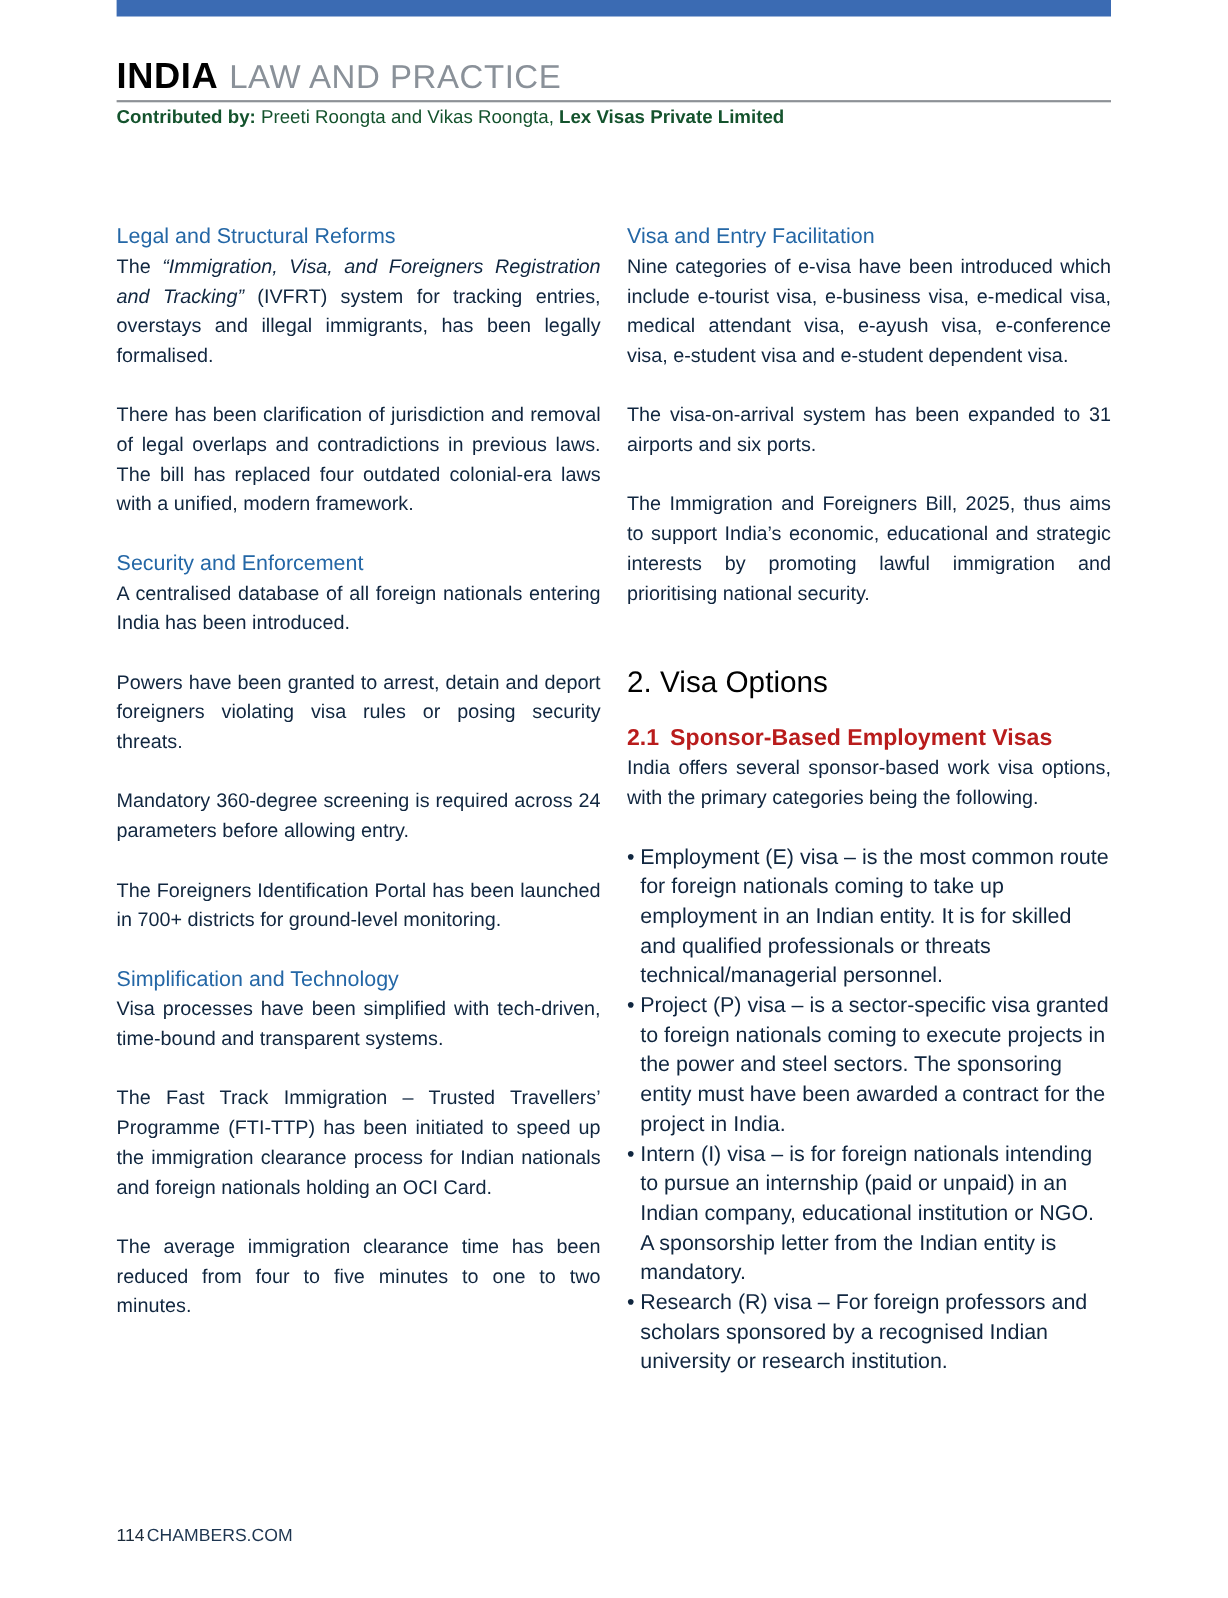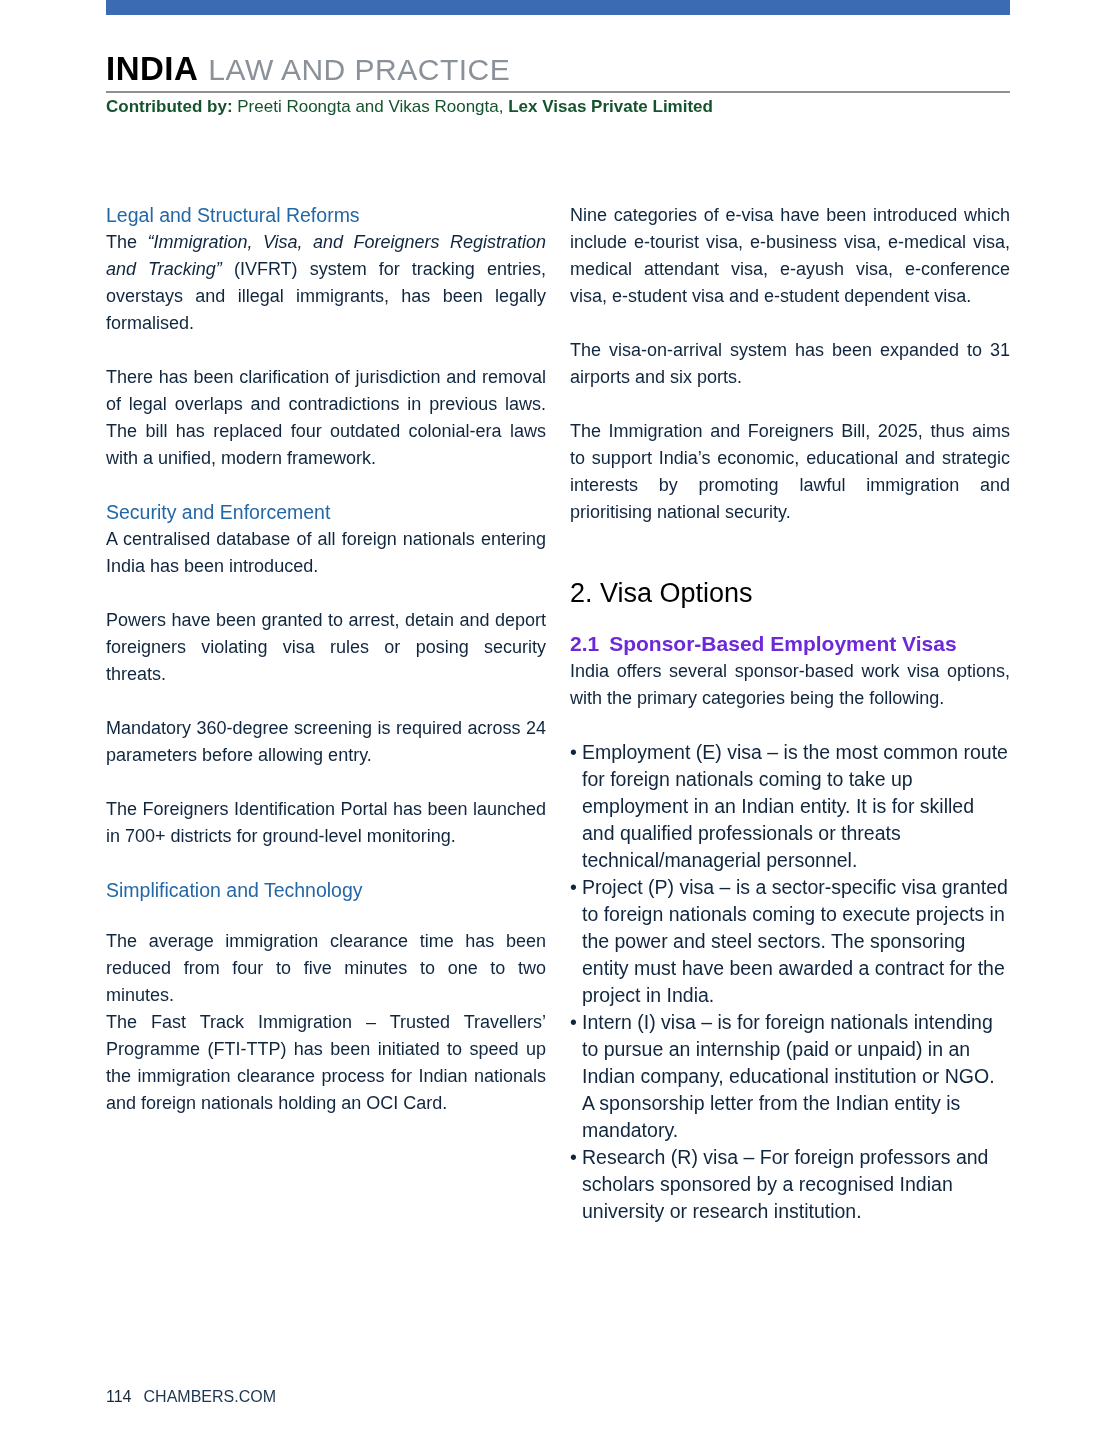--- a/index.html
+++ b/index.html
@@ -12,27 +12,27 @@
   .rule { position:absolute; left:106px; top:91px; width:904px; height:2px; background:#8d9196; }
   .contrib { position:absolute; left:106px; top:97px; font-size:17px; color:#14532d; white-space:nowrap; }
   .contrib b { font-weight:bold; }
   .col { position:absolute; top:202px; width:440px; }
   .col.left { left:106px; }
   .col.right { left:570px; }
   .h3 { color:#2467a6; font-size:19.5px; font-weight:normal; line-height:27px; margin:0; }
   .p { font-size:18px; line-height:27px; margin:0 0 27px 0; text-align:justify; color:#10263f; }
   .p.last { margin-bottom:0;margin-top:24px; }
   .h2 { color:#000000; font-size:27px; line-height:34px; margin:24px 0 20px 0; font-weight:normal; }
-  .h3num { color:#6d28d9; font-size:21px; line-height:28px; margin:0; }
+  .h3num { color:#b91c1c; font-size:21px; line-height:28px; margin:0; }
   .h3num .num { margin-right:10px; }
   ul.bullets { list-style:none; margin:0; padding:0; }
   ul.bullets li { position:relative; padding-left:12px; font-size:19.5px; line-height:27px; color:#10263f; }
   ul.bullets li .dot { position:absolute; left:0; top:0; }
   .footer { position:absolute; left:106px; top:1388px; font-size:16px; color:#1a2a3a; white-space:nowrap; }
-  .footer .site { margin-left:12px; color:#1d3550; }
+  .footer .site { margin-left:2px; color:#1d3550; }
   i { font-style:italic; }
 </style>
 </head>
 <body>
 
 <div class="topbar"></div>
 
 <div class="title">
   <span class="country">INDIA</span><span class="section">LAW AND PRACTICE</span>
 </div>
@@ -48,25 +48,27 @@
   <p class="p"><span>The </span><i>“Immigration, Visa, and Foreigners Registration and Tracking”</i><span> (IVFRT) system for tracking entries, overstays and illegal immigrants, has been legally formalised.</span></p>
   <p class="p">There has been clarification of jurisdiction and removal of legal overlaps and contradictions in previous laws. The bill has replaced four outdated colonial-era laws with a unified, modern framework.</p>
 
   <h3 class="h3">Security and Enforcement</h3>
   <p class="p">A centralised database of all foreign nationals entering India has been introduced.</p>
   <p class="p">Powers have been granted to arrest, detain and deport foreigners violating visa rules or posing security threats.</p>
   <p class="p">Mandatory 360-degree screening is required across 24 parameters before allowing entry.</p>
   <p class="p">The Foreigners Identification Portal has been launched in 700+ districts for ground-level monitoring.</p>
 
   <h3 class="h3">Simplification and Technology</h3>
+  <p class="p">Visa processes have been simplified with tech-driven, time-bound and transparent systems.</p>
+  <p class="p">The Fast Track Immigration – Trusted Travellers’ Programme (FTI-TTP) has been initiated to speed up the immigration clearance process for Indian nationals and foreign nationals holding an OCI Card.</p>
   <p class="p last">The average immigration clearance time has been reduced from four to five minutes to one to two minutes.</p>
-  <p class="p">The Fast Track Immigration – Trusted Travellers’ Programme (FTI-TTP) has been initiated to speed up the immigration clearance process for Indian nationals and foreign nationals holding an OCI Card.</p>
 </div>
 
 <div class="col right">
+  <h3 class="h3">Visa and Entry Facilitation</h3>
   <p class="p">Nine categories of e-visa have been introduced which include e-tourist visa, e-business visa, e-medical visa, medical attendant visa, e-ayush visa, e-conference visa, e-student visa and e-student dependent visa.</p>
   <p class="p">The visa-on-arrival system has been expanded to 31 airports and six ports.</p>
   <p class="p last">The Immigration and Foreigners Bill, 2025, thus aims to support India’s economic, educational and strategic interests by promoting lawful immigration and prioritising national security.</p>
 
   <h2 class="h2" style="margin-top:50px;">2. Visa Options</h2>
   <h3 class="h3num"><span class="num">2.1</span><span>Sponsor-Based Employment Visas</span></h3>
   <p class="p">India offers several sponsor-based work visa options, with the primary categories being the following.</p>
 
   <ul class="bullets">
     <li><span class="dot">•</span><span>Employment (E) visa – is the most common route for foreign nationals coming to take up employment in an Indian entity. It is for skilled and qualified professionals or threats technical/managerial personnel.</span></li>

